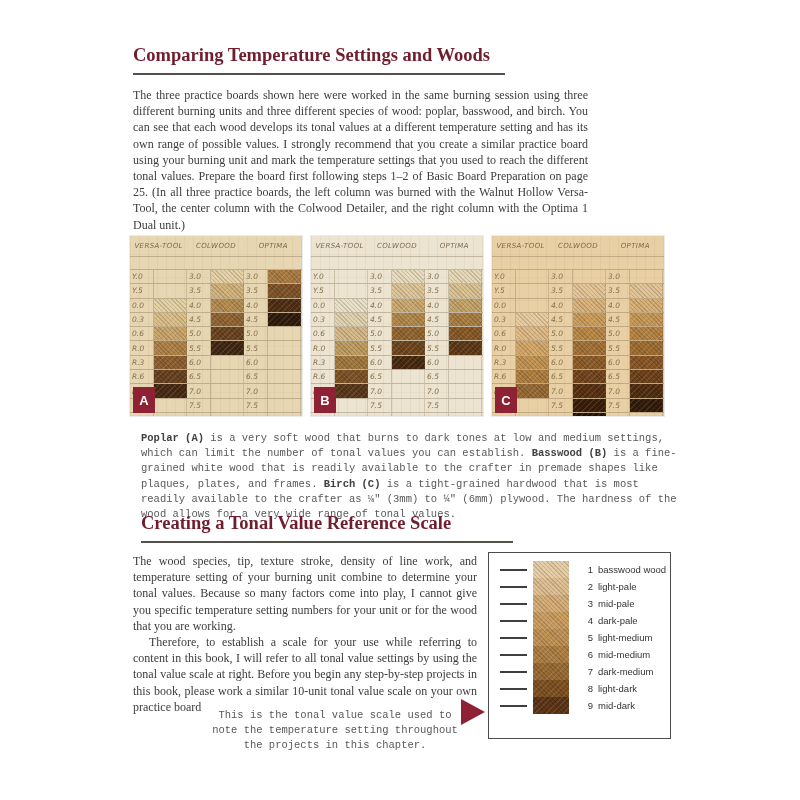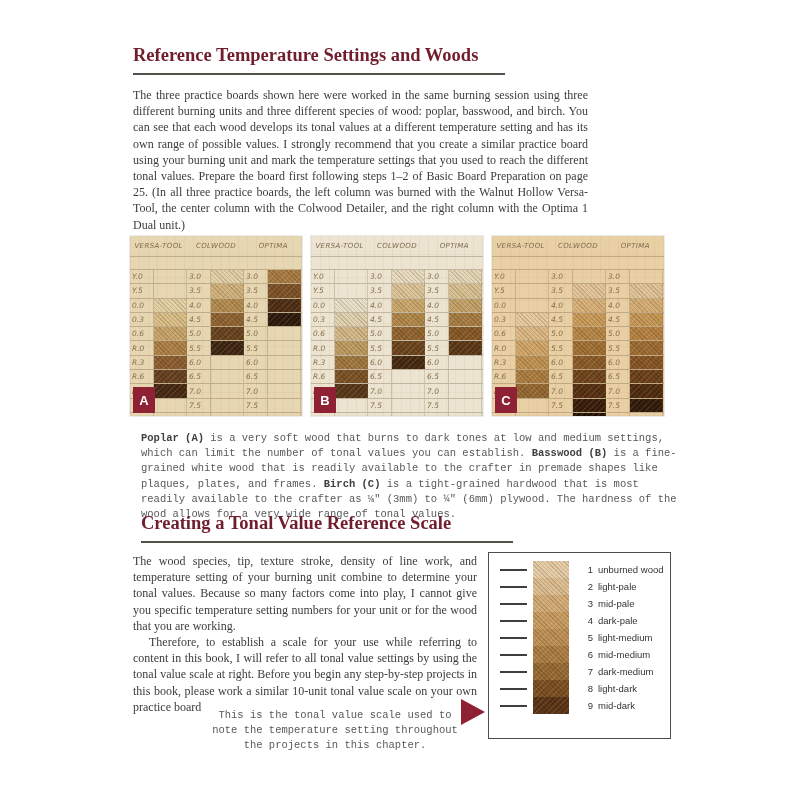--- a/index.html
+++ b/index.html
@@ -58,21 +58,21 @@
      border-left:24px solid #8e2134;}
   
   .footer{display:flex;align-items:baseline;}
   .pagenum{font-size:19px;color:#4f4f4f;font-family:"Liberation Serif",serif;}
   .booktitle{margin-left:13px;font-size:11.5px;letter-spacing:1.6px;color:#9b9b9b;
      font-variant:small-caps;font-family:"Liberation Serif",serif;}
 </style>
 </head>
 <body>
 
-<h1 class="abs h-rule" style="left:133px;top:44px;width:372px;">Reference Temperature Settings and Woods</h1>
+<h1 class="abs h-rule" style="left:133px;top:44px;width:372px;">Comparing Temperature Settings and Woods</h1>
 
 <div class="abs bodytext" style="left:133px;top:87px;width:455px;">The three practice boards shown here were worked in the same burning session using three different burning units and three different species of wood: poplar, basswood, and birch. You can see that each wood develops its tonal values at a different temperature setting and has its own range of possible values. I strongly recommend that you create a similar practice board using your burning unit and mark the temperature settings that you used to reach the different tonal values. Prepare the board first following steps 1–2 of Basic Board Preparation on page 25. (In all three practice boards, the left column was burned with the Walnut Hollow Versa-Tool, the center column with the Colwood Detailer, and the right column with the Optima 1 Dual unit.)</div>
 
 <div class="abs boards" id="boards" style="left:130px;top:236px;">
     <div class="board" style="background-color: rgb(231, 214, 178);">
       <div class="grain"></div>
       <div class="grid">
         <div class="brow brow-header">
           <div class="btool">VERSA-TOOL</div>
           <div class="btool">COLWOOD</div>
@@ -383,21 +383,21 @@
 
 <p class="abs caption" style="left:196px;top:700px;width:262px;text-align:center;">This is the tonal value scale used to note the temperature setting throughout the projects in this chapter.</p>
 
 <div class="abs arrow" style="left:461px;top:699px;"></div>
 
 <div class="abs scale-box" id="scale-box" style="left:488px;top:552px;">
     <div class="scale-row">
       <div class="scale-dash"></div>
       <div class="scale-swatch" style="background-color: rgb(228, 203, 163);"></div>
       <div class="scale-num">1</div>
-      <div class="scale-label">unburned wood</div>
+      <div class="scale-label">basswood wood</div>
     </div>
     <div class="scale-row">
       <div class="scale-dash"></div>
       <div class="scale-swatch" style="background-color: rgb(220, 188, 142);"></div>
       <div class="scale-num">2</div>
       <div class="scale-label">light-pale</div>
     </div>
     <div class="scale-row">
       <div class="scale-dash"></div>
       <div class="scale-swatch" style="background-color: rgb(210, 170, 116);"></div>

